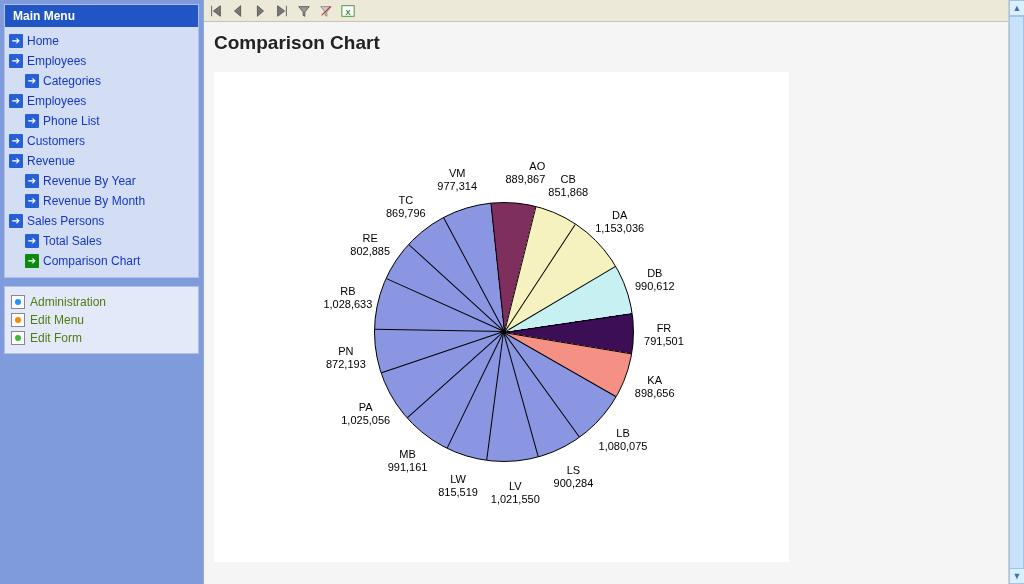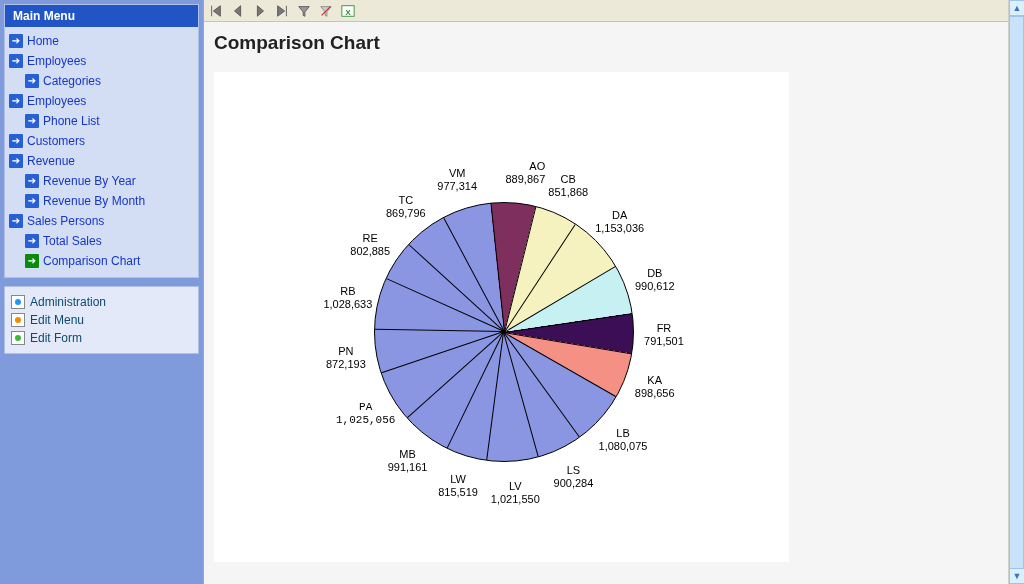--- a/index.html
+++ b/index.html
@@ -57,21 +57,21 @@
   }
   .menu-item .arrow-icon.green { background: #0b8a0b; }
   .admin-panel {
     background: #e3e9f8;
     border: 1px solid #b0bfe6;
     padding: 6px 6px;
   }
   .admin-item {
     display: flex;
     align-items: center;
-    color: #0c4a6e;
+    color: #4d7c0f;
     cursor: pointer;
     padding: 2px 0;
   }
   .admin-item .sq-icon {
     width: 14px; height: 14px;
     border: 1px solid #888;
     background: #fff;
     margin-right: 5px;
     display: inline-flex;
     align-items: center; justify-content: center;
@@ -315,21 +315,21 @@
           <div class="label" style="left: 324.26px; top: 101.471px; width: 60px;">CB<br>851,868</div>
           <div class="label" style="left: 375.658px; top: 137.441px; width: 60px;">DA<br>1,153,036</div>
           <div class="label" style="left: 410.793px; top: 194.506px; width: 60px;">DB<br>990,612</div>
           <div class="label" style="left: 419.992px; top: 249.583px; width: 60px; text-align: center;">FR<br>791,501</div>
           <div class="label" style="left: 410.702px; top: 301.748px; width: 60px;">KA<br>898,656</div>
           <div class="label" style="left: 379.005px; top: 354.947px; width: 60px;">LB<br>1,080,075</div>
           <div class="label" style="left: 329.435px; top: 392.148px; width: 60px;">LS<br>900,284</div>
           <div class="label" style="left: 271.286px; top: 407.601px; width: 60px;">LV<br>1,021,550</div>
           <div class="label" style="left: 214.092px; top: 401.273px; width: 60px;">LW<br>815,519</div>
           <div class="label" style="left: 163.598px; top: 375.698px; width: 60px;">MB<br>991,161</div>
-          <div class="label" style="left: 121.731px; top: 328.509px; width: 60px; font-family: Liberation Mono, monospace;">PA<br>1,025,056</div>
+          <div class="label" style="left: 121.731px; top: 328.509px; width: 60px;">PA<br>1,025,056</div>
           <div class="label" style="left: 101.889px; top: 272.514px; width: 60px;">PN<br>872,193</div>
           <div class="label" style="left: 103.868px; top: 213.03px; width: 60px;">RB<br>1,028,633</div>
           <div class="label" style="left: 126.241px; top: 160.201px; width: 60px;">RE<br>802,885</div>
           <div class="label" style="left: 161.815px; top: 121.668px; width: 60px;">TC<br>869,796</div>
           <div class="label" style="left: 213.161px; top: 95.0095px; width: 60px;">VM<br>977,314</div>
         </div>
     </div>
     <div class="scrollbar">
       <div class="sb-btn">▲</div>
       <div class="sb-track">

